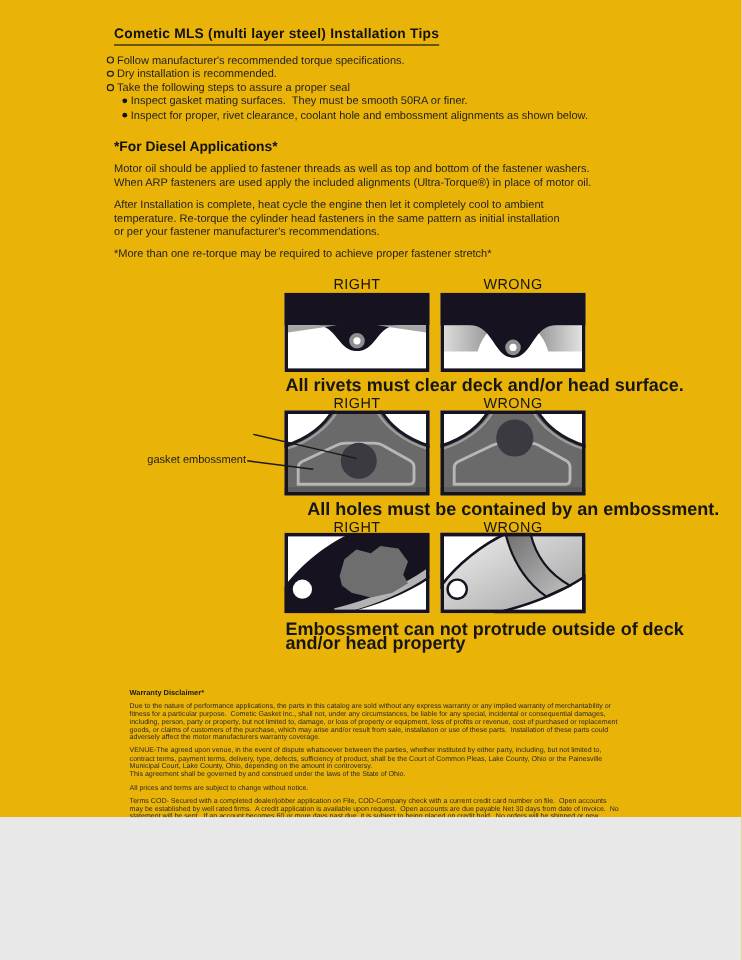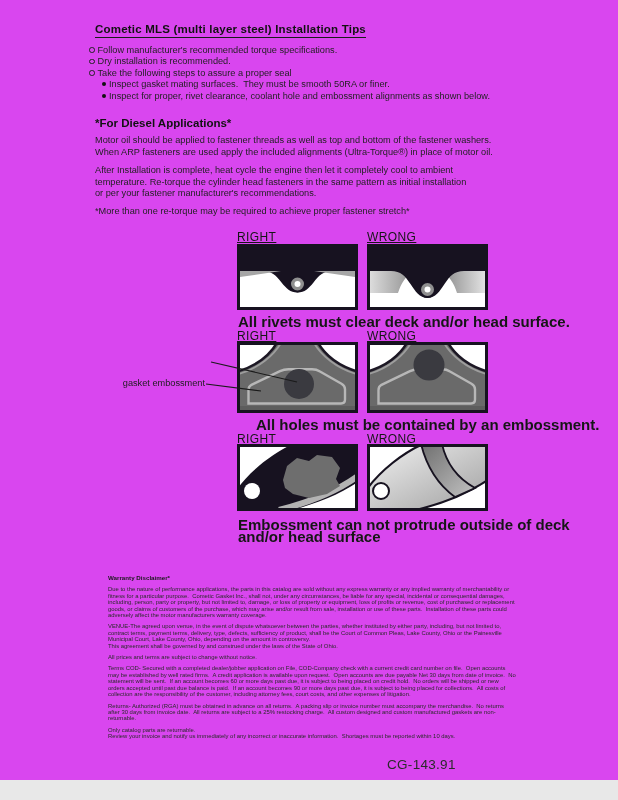--- a/index.html
+++ b/index.html
@@ -1,17 +1,17 @@
 <!DOCTYPE html>
 <html><head>
 <meta charset="utf-8">
 <style>
   html,body { margin:0; padding:0; background:#e8e8e8; }
   .page {
-    position:relative; width:618px; height:780px; background:#d946ef;
+    position:relative; width:618px; height:681px; background:#eab308;
     font-family:"Liberation Sans", sans-serif; color:#1f1f1f; overflow:hidden;
     margin:0 auto;
   }
   .abs { position:absolute; }
   .title {
     left:95px; top:23px; font-size:11.5px; font-weight:700; letter-spacing:.2px;
     border-bottom:1.5px solid #1a1a1a; padding-bottom:2px; white-space:nowrap; color:#111;
   }
   .bullets { left:89px; top:44px; }
   .bullet-row { display:flex; align-items:center; height:11.5px; white-space:pre; font-size:9.2px; }
@@ -19,21 +19,21 @@
   .marker-open {
     width:3.5px; height:3.5px; border:1px solid #222; border-radius:50%;
     margin-right:3px; flex:0 0 auto;
   }
   .marker-filled {
     width:4px; height:4px; background:#111; border-radius:50%;
     margin-right:3px; flex:0 0 auto;
   }
   .h2 { font-size:11.5px; font-weight:700; color:#111; white-space:nowrap; }
   .bodyline { font-size:9.2px; line-height:11.5px; white-space:pre; }
-  .rw-label { width:121px; text-align:left; font-size:12px; letter-spacing:.4px; color:#161616;text-decoration:underline; }
+  .rw-label { width:121px; text-align:center; font-size:12px; letter-spacing:.4px; color:#161616; }
   .caption { font-size:15px; font-weight:700; color:#161616; white-space:pre; }
   .callout { font-size:9.2px; line-height:10.2px; text-align:right; white-space:pre; color:#1c1c1c; }
   .panel svg { display:block; }
   .fineprint { left:108px; top:575px; width:408px; font-size:5.9px; line-height:6.4px; color:#2a2a2a; }
   .fineprint h3 { font-size:6.2px; margin:0 0 5px 0; color:#1a1a1a; }
   .fineprint p { margin:0; white-space:pre-wrap; }
   .fineprint p.gap { margin-bottom:5px; }
   .docnum { left:387px; top:757px; font-size:13.5px; color:#2a2a2a; letter-spacing:.3px; }
 </style>
 </head>
@@ -187,21 +187,21 @@
       <rect width="121" height="67" fill="url(#g3w)"></rect>
       <path d="M0 0 H56 C36 9 14 26 0 45 Z" fill="#ffffff" stroke="#171220" stroke-width="2.2"></path>
       <path d="M121 36 C100 50 76 60 45 67 L121 67 Z" fill="#ffffff" stroke="#171220" stroke-width="2.2"></path>
       <path d="M54 0 H75 C79 18 90 34 108 44 L88 53 C70 40 59 20 54 0 Z" fill="url(#g3s)" stroke="#171220" stroke-width="1.8"></path>
       <circle cx="14" cy="47" r="8" fill="#ffffff" stroke="#171220" stroke-width="2"></circle>
       <rect x="1.5" y="1.5" width="118" height="64" fill="none" stroke="#171220" stroke-width="3"></rect>
     </svg>
   </div>
 
   <div class="abs caption" style="left:238px; top:516px;">Embossment can not protrude outside of deck</div>
-  <div class="abs caption" style="left:238px; top:528px;">and/or head surface</div>
+  <div class="abs caption" style="left:238px; top:528px;">and/or head property</div>
 
   <div class="abs fineprint">
     <h3>Warranty Disclaimer*</h3>
     <p class="gap">Due to the nature of performance applications, the parts in this catalog are sold without any express warranty or any implied warranty of merchantability or fitness for a particular purpose.  Cometic Gasket Inc., shall not, under any circumstances, be liable for any special, incidental or consequential damages, including, person, party or property, but not limited to, damage, or loss of property or equipment, loss of profits or revenue, cost of purchased or replacement goods, or claims of customers of the purchase, which may arise and/or result from sale, installation or use of these parts.  Installation of these parts could adversely affect the motor manufacturers warranty coverage.</p>
     <p>VENUE-The agreed upon venue, in the event of dispute whatsoever between the parties, whether instituted by either party, including, but not limited to, contract terms, payment terms, delivery, type, defects, sufficiency of product, shall be the Court of Common Pleas, Lake County, Ohio or the Painesville Municipal Court, Lake County, Ohio, depending on the amount in controversy.</p>
     <p class="gap">This agreement shall be governed by and construed under the laws of the State of Ohio.</p>
     <p class="gap">All prices and terms are subject to change without notice.</p>
     <p class="gap">Terms COD- Secured with a completed dealer/jobber application on File, COD-Company check with a current credit card number on file.  Open accounts may be established by well rated firms.  A credit application is available upon request.  Open accounts are due payable Net 30 days from date of invoice.  No statement will be sent.  If an account becomes 60 or more days past due, it is subject to being placed on credit hold.  No orders will be shipped or new orders accepted until past due balance is paid.  If an account becomes 90 or more days past due, it is subject to being placed for collections.  All costs of collection are the responsibility of the customer, including attorney fees, court costs, and other expenses of litigation.</p>
     <p class="gap">Returns- Authorized (RGA) must be obtained in advance on all returns.  A packing slip or invoice number must accompany the merchandise.  No returns after 30 days from invoice date.  All returns are subject to a 25% restocking charge.  All custom designed and custom manufactured gaskets are non-returnable.</p>
     <p>Only catalog parts are returnable.</p>

